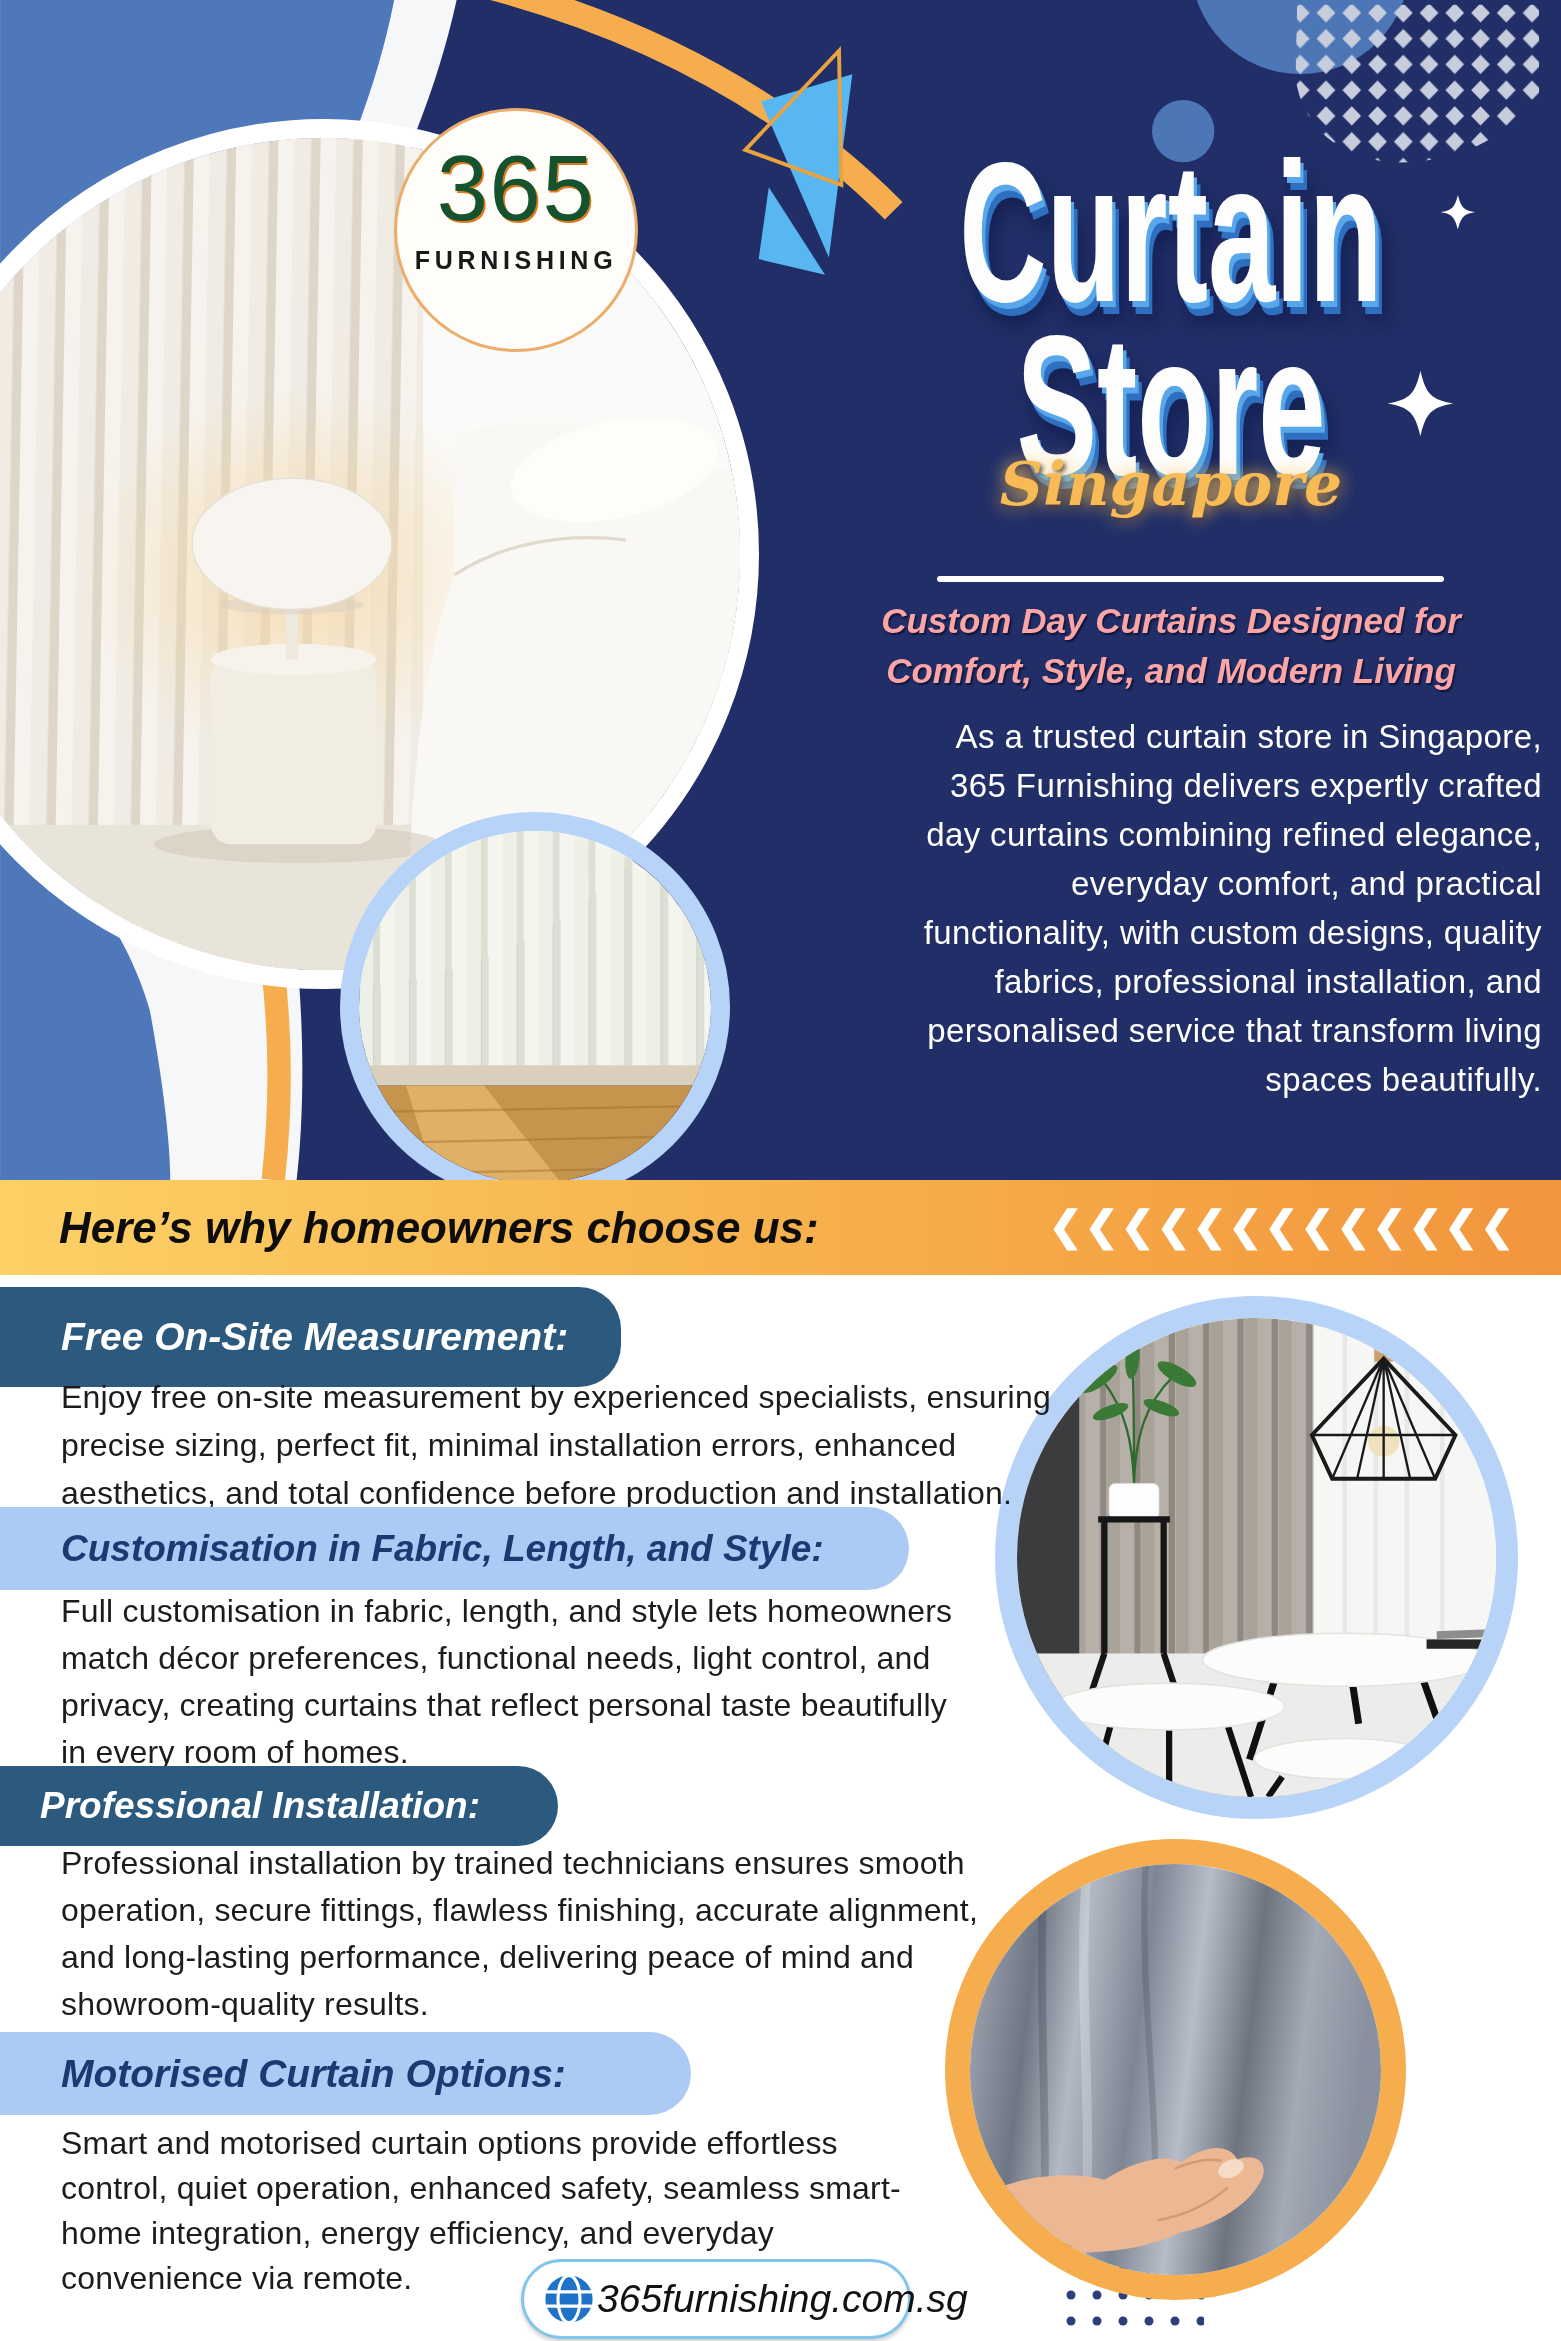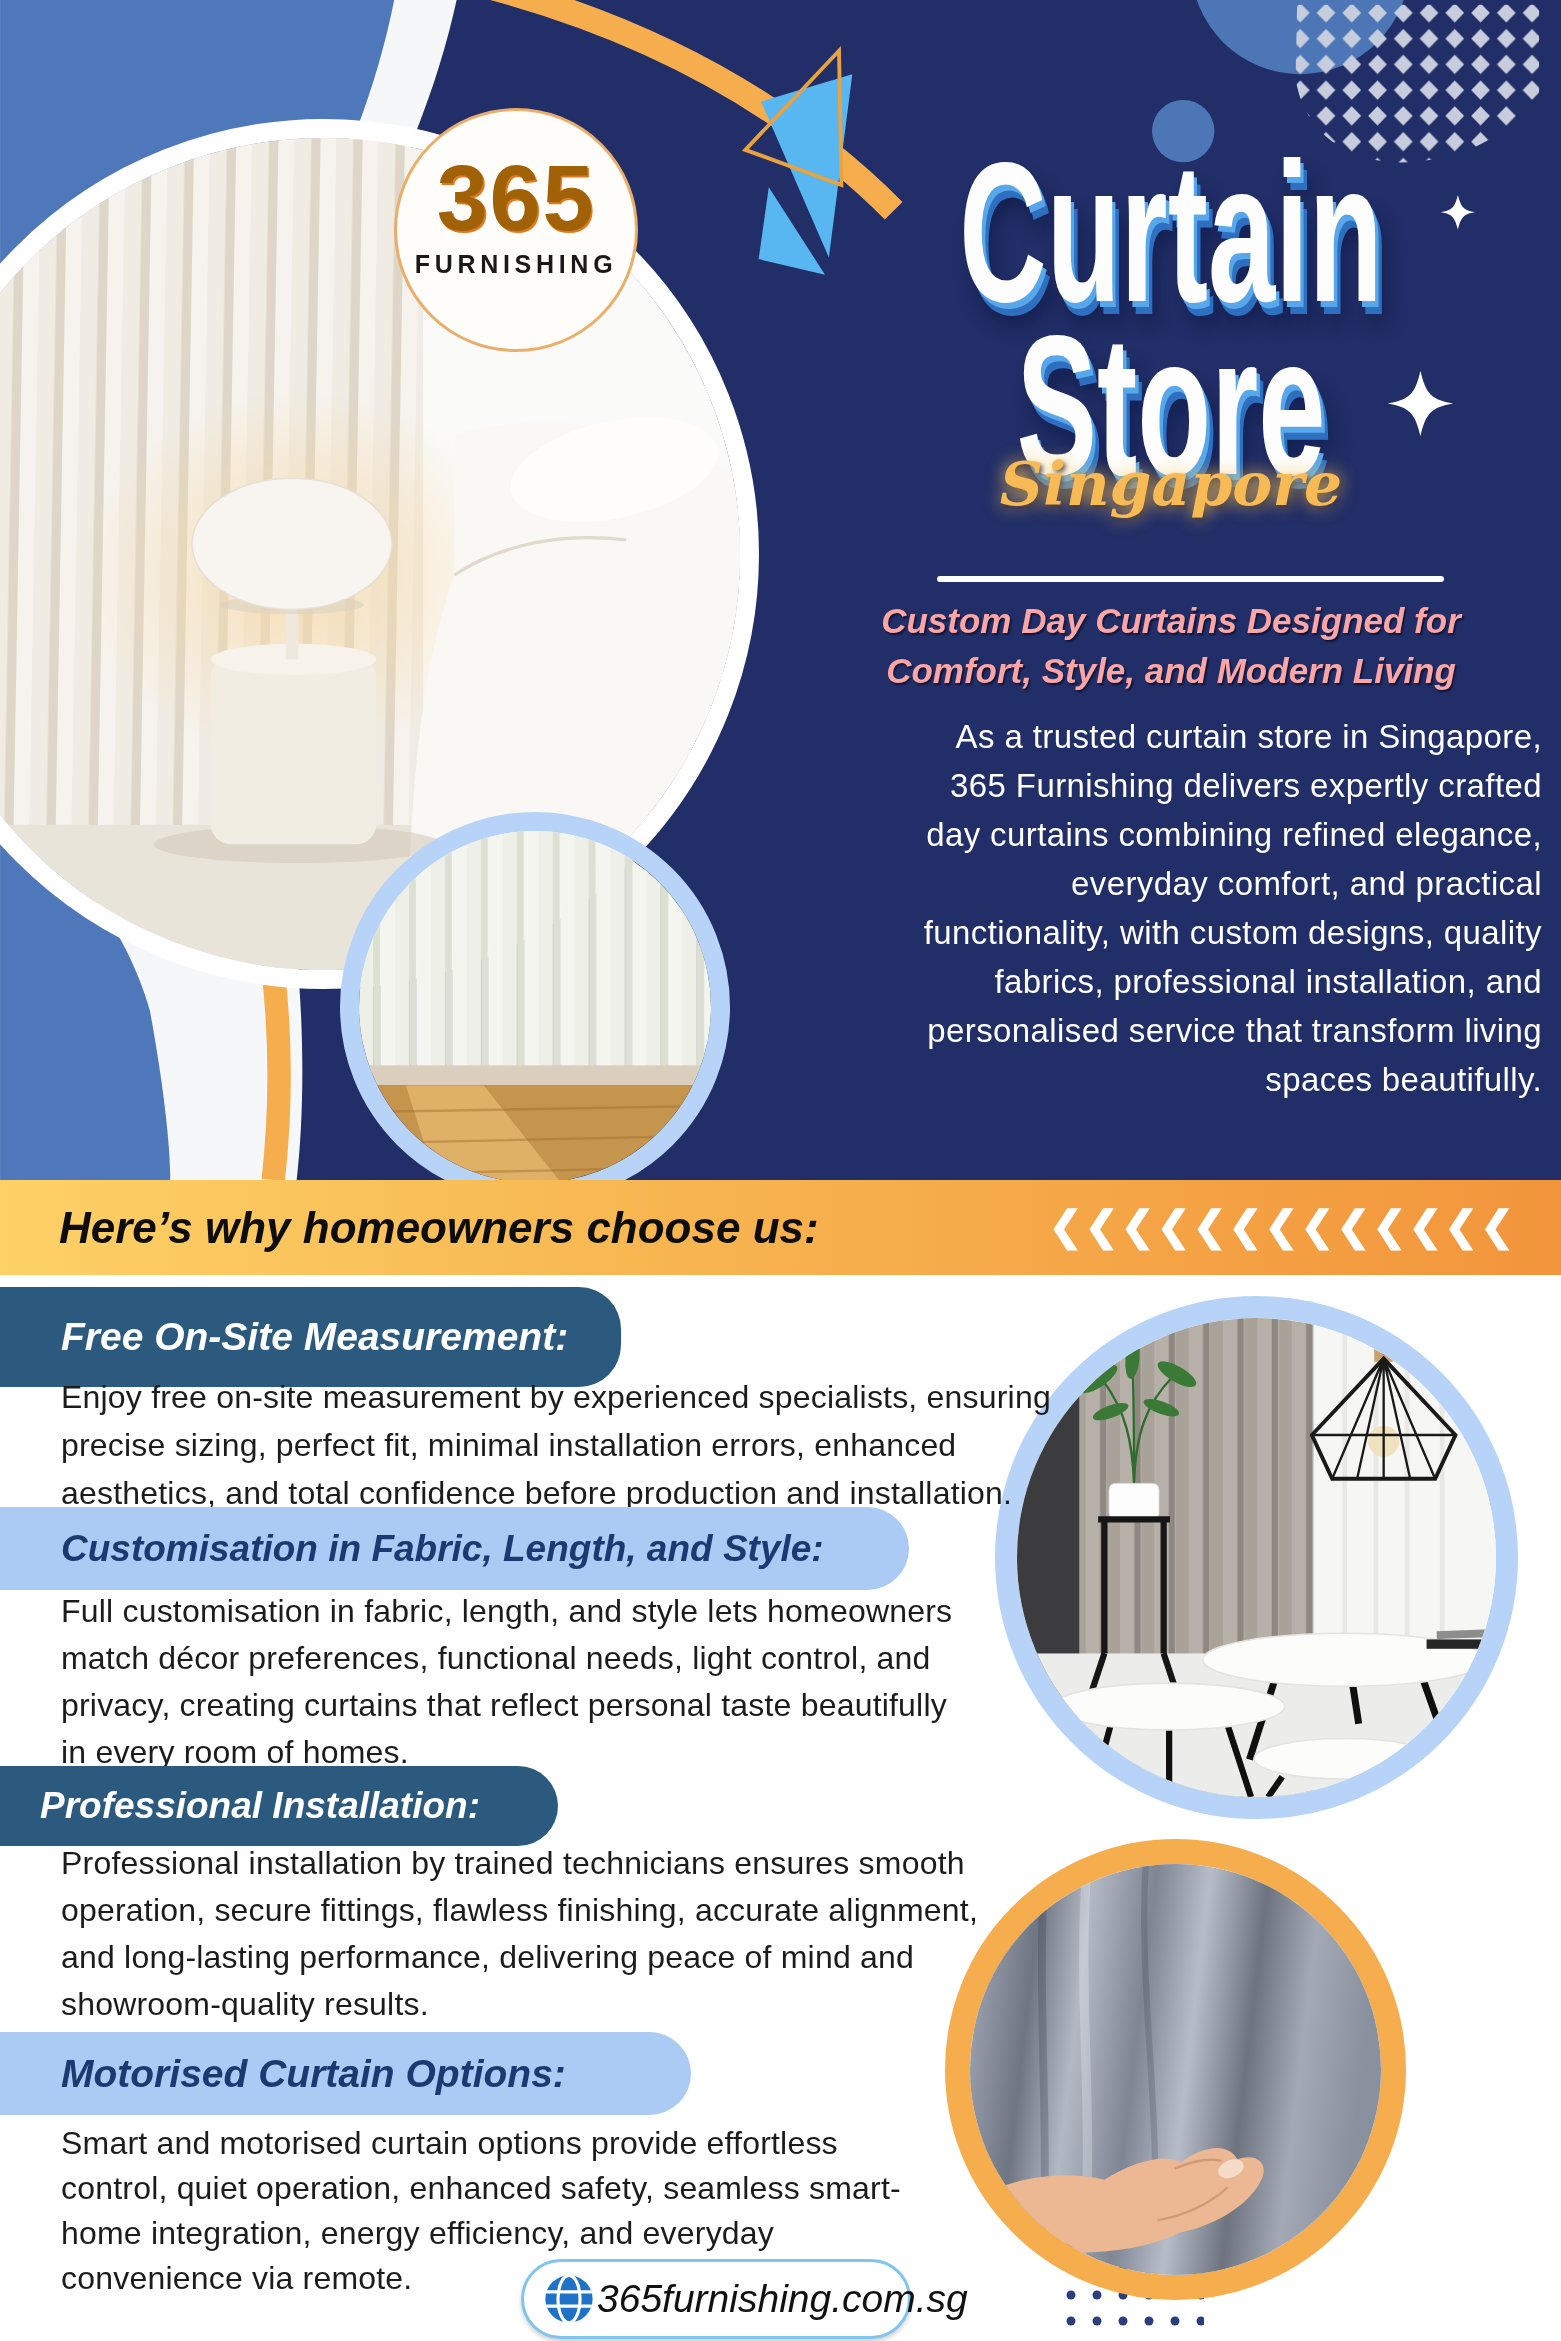--- a/index.html
+++ b/index.html
@@ -7,23 +7,23 @@
         font-family:"Liberation Sans",sans-serif;}
 
   
   .hero{position:absolute;left:0;top:0;width:1561px;height:1180px;background:#212e67;overflow:hidden;}
   .deco-top{position:absolute;left:0;top:0;z-index:1;}
   .photo-circle{position:absolute;border-radius:50%;overflow:hidden;box-sizing:border-box;}
   .ph-bedroom{left:-111px;top:119px;width:870px;height:870px;border:19px solid #ffffff;z-index:2;}
   .ph-closeup{left:340px;top:812px;width:390px;height:390px;border:19px solid #b7d3f7;z-index:3;}
   .logo-circle{position:absolute;left:394px;top:108px;width:244px;height:244px;border-radius:50%;
                background:#fffdf9;border:3.1px solid #eaae6a;z-index:4;text-align:center;box-sizing:border-box;}
-  .logo-365{margin-top:41px;font-size:92px;font-weight:700;color:#a16207;letter-spacing:1.6px;line-height:1;
+  .logo-365{margin-top:31px;font-size:92px;font-weight:400;color:#14532d;letter-spacing:1.6px;line-height:1;
             text-shadow:1.6px 1.6px 0 #e07a20;}
-  .logo-name{margin-top:6px;font-size:25px;font-weight:600;color:#191919;letter-spacing:4.7px;}
+  .logo-name{margin-top:12px;font-size:25px;font-weight:600;color:#191919;letter-spacing:4.7px;}
 
   .title{position:absolute;left:804px;width:734px;text-align:center;color:#fdfdfd;font-weight:900;
          font-size:168px;line-height:1;z-index:5;transform:scale(.72,1.18);transform-origin:50% 0;
          text-shadow:4.7px 5.5px 0 #57a7ea,9.4px 11.7px 0 #2f6fc0,14px 19px 20px rgba(10,20,60,.55);}
   .t1{top:133px;} .t2{top:306px;}
   .script{position:absolute;left:804px;top:449px;width:734px;text-align:center;z-index:5;
           font-family:"DejaVu Serif",serif;font-style:italic;font-weight:700;font-size:60px;color:#f7ba55;
           text-shadow:0 0 17px rgba(255,200,90,.95),2.3px 3.1px 4.7px rgba(15,20,60,.8);}
   .divider{position:absolute;left:937px;top:576px;width:507px;height:6.2px;background:#ffffff;border-radius:3.1px;z-index:5;}
   .subtitle{position:absolute;left:804px;top:596px;width:734px;text-align:center;z-index:5;

